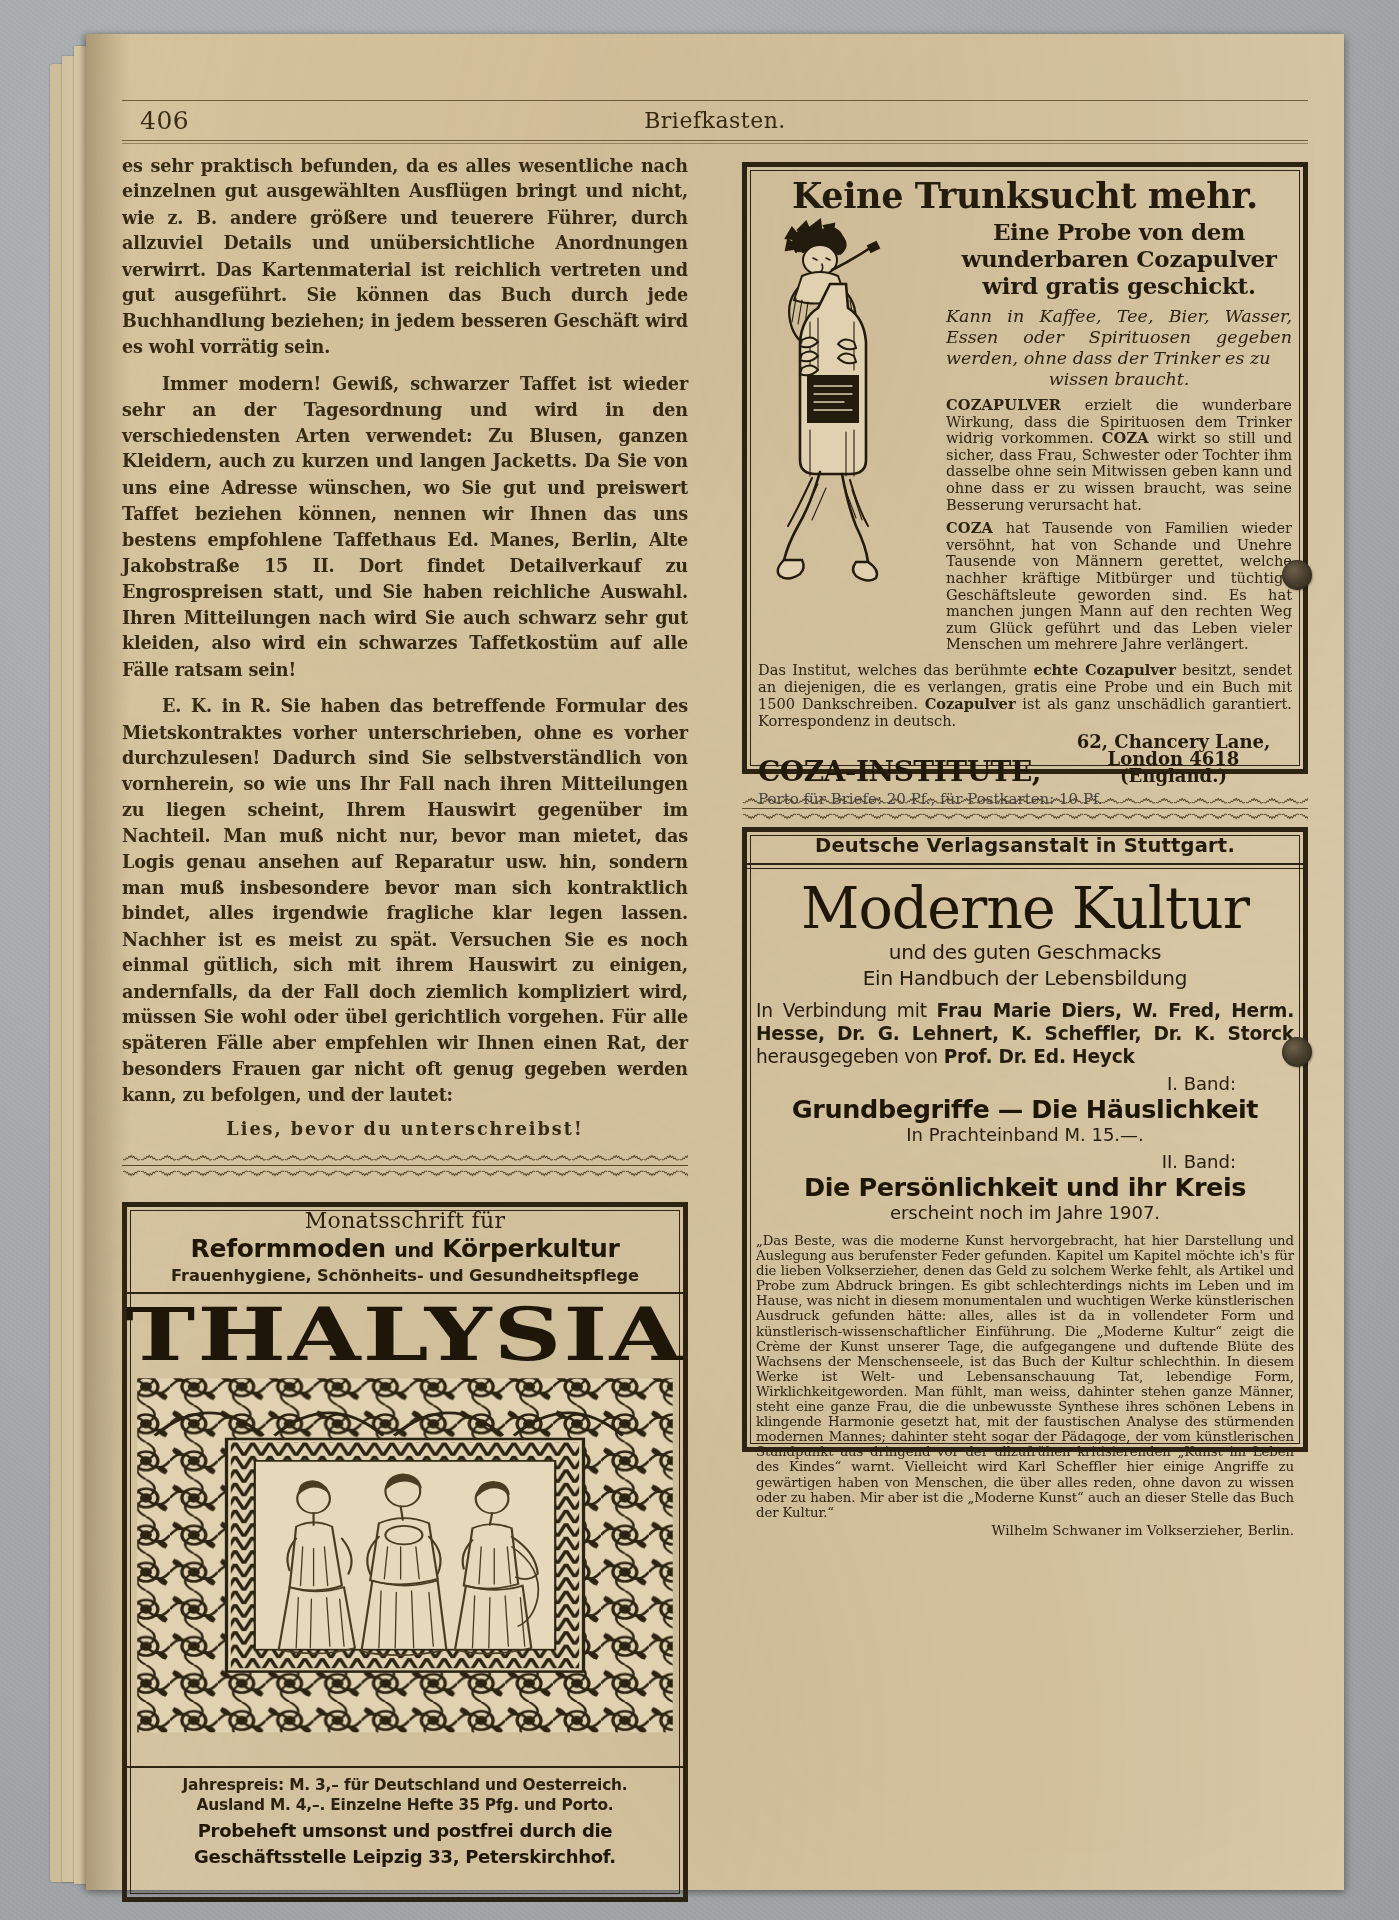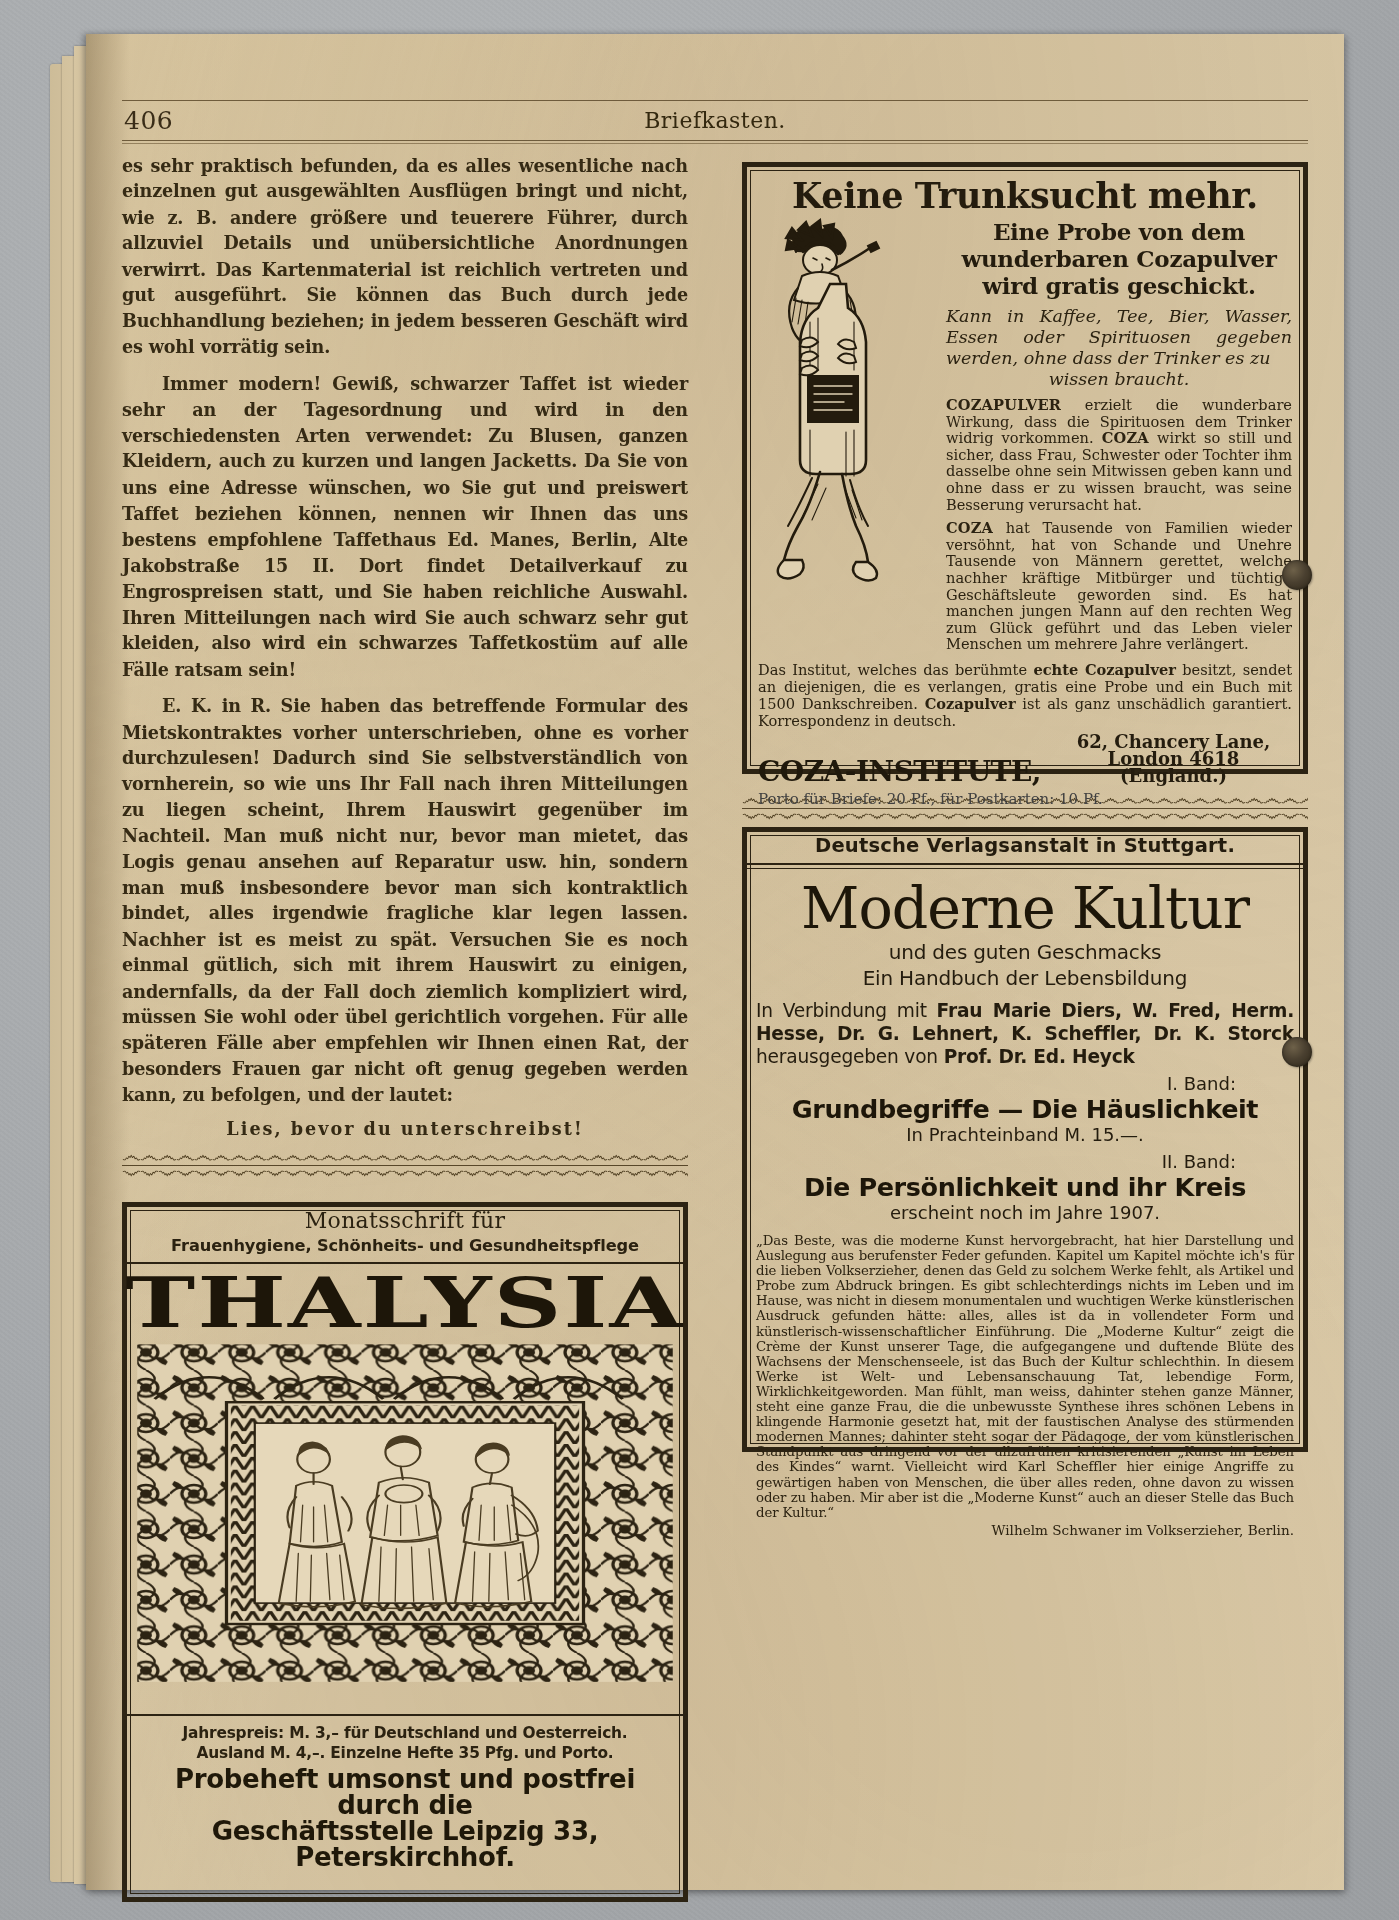--- a/index.html
+++ b/index.html
@@ -54,21 +54,21 @@
     pointer-events:none;
   }
   #content{position:absolute;left:36px;top:62px;width:1186px;height:1740px;}
 
   
   #runhead{position:relative;height:58px;}
   .rule{position:absolute;left:0;right:0;height:0;border-top:1px solid #5d4a2c;opacity:.85;}
   #rule-top{top:4px;}
   #rule-bot{top:44px;border-top:1px solid #5d4a2c;}
   #rule-bot2{top:47px;border-top:1px solid #6b5636;opacity:.6;}
-  #folio{position:absolute;left:2px;top:10px;font-family:"DejaVu Serif",serif;
+  #folio{position:absolute;left:18px;top:10px;font-family:"DejaVu Serif",serif;
          font-size:25px;color:#3a2d18;letter-spacing:.5px;}
   #runtitle{position:absolute;left:0;right:0;top:12px;text-align:center;
          font-family:"DejaVu Serif",serif;font-size:22px;color:#33280f;
          font-style:normal;letter-spacing:.5px;}
 
   
   #cols{position:relative;display:flex;gap:0;margin-top:8px;}
   #colL{width:566px;position:relative;}
   #colR{width:566px;margin-left:54px;position:relative;}
 
@@ -137,21 +137,21 @@
   #thal-l1{font-family:"DejaVu Serif",serif;font-size:22px;color:#2b2211;letter-spacing:.3px;}
   #thal-l2{font-family:"DejaVu Sans",sans-serif;font-size:25px;font-weight:700;color:#1f1809;
      letter-spacing:-.3px;margin-top:1px;}
   #thal-l2 .sm{font-size:19px;font-weight:700;}
   #thal-l3{font-family:"DejaVu Sans",sans-serif;font-size:16.2px;font-weight:700;color:#2b2211;
      letter-spacing:-.1px;margin-top:3px;}
   #thal-art{flex:1;position:relative;overflow:hidden;}
   .thal-foot{border-top:2.5px solid #2c2313;padding:7px 10px 8px 10px;text-align:center;}
   #thal-f1,#thal-f2{font-family:"DejaVu Sans",sans-serif;font-size:15.4px;font-weight:700;
      color:#2b2211;line-height:20px;letter-spacing:-.2px;}
-  #thal-f3,#thal-f4{font-family:"DejaVu Sans",sans-serif;font-size:26px;font-weight:700;
+  #thal-f3,#thal-f4{font-family:"DejaVu Sans",sans-serif;font-size:18px;font-weight:700;
      color:#1f1809;line-height:26px;letter-spacing:-.3px;}
   #thal-f3{margin-top:3px;}
 
   
   #mk{margin-top:0;height:625px;}
   #mk .adinner{padding:0;height:676px;box-sizing:border-box;}
   #mk-pub{text-align:center;font-family:"DejaVu Sans",sans-serif;font-weight:700;
      font-size:19.5px;color:#241c0e;padding:7px 0 6px;letter-spacing:.2px;
      border-bottom:2.4px solid #2c2313;}
   #mk-pub-u{border-top:1.4px solid #2c2313;margin-top:3px;}
@@ -218,20 +218,25 @@
           <div class="orn-row flip">෴෴෴෴෴෴෴෴෴෴෴෴෴෴෴෴෴෴෴෴෴෴෴෴෴෴෴෴෴෴෴෴෴෴</div>
         </div>
 
         <div class="adbox" id="thal">
           <div class="bd-out"></div>
           <div class="bd-in"></div>
           <div class="adinner">
 
             <div class="thal-head">
               <div id="thal-l1">Monatsschrift für</div>
+              <div id="thal-l2">
+                <span>Reformmoden</span>
+                <span class="sm">und</span>
+                <span>Körperkultur</span>
+              </div>
               <div id="thal-l3">Frauenhygiene, Schönheits- und Gesundheitspflege</div>
             </div>
 
             <div id="thal-art">
               <svg class="fig-svg" viewBox="0 0 520 560" width="100%" height="100%" preserveAspectRatio="none">
                 <defs>
                   <pattern id="rosevine" width="44" height="44" patternUnits="userSpaceOnUse">
                     <rect width="44" height="44" fill="#e0d1b1"></rect>
                     <circle cx="22" cy="22" r="11" fill="none" stroke="#2c2313" stroke-width="3"></circle>
                     <circle cx="22" cy="22" r="5.5" fill="#2c2313"></circle>

